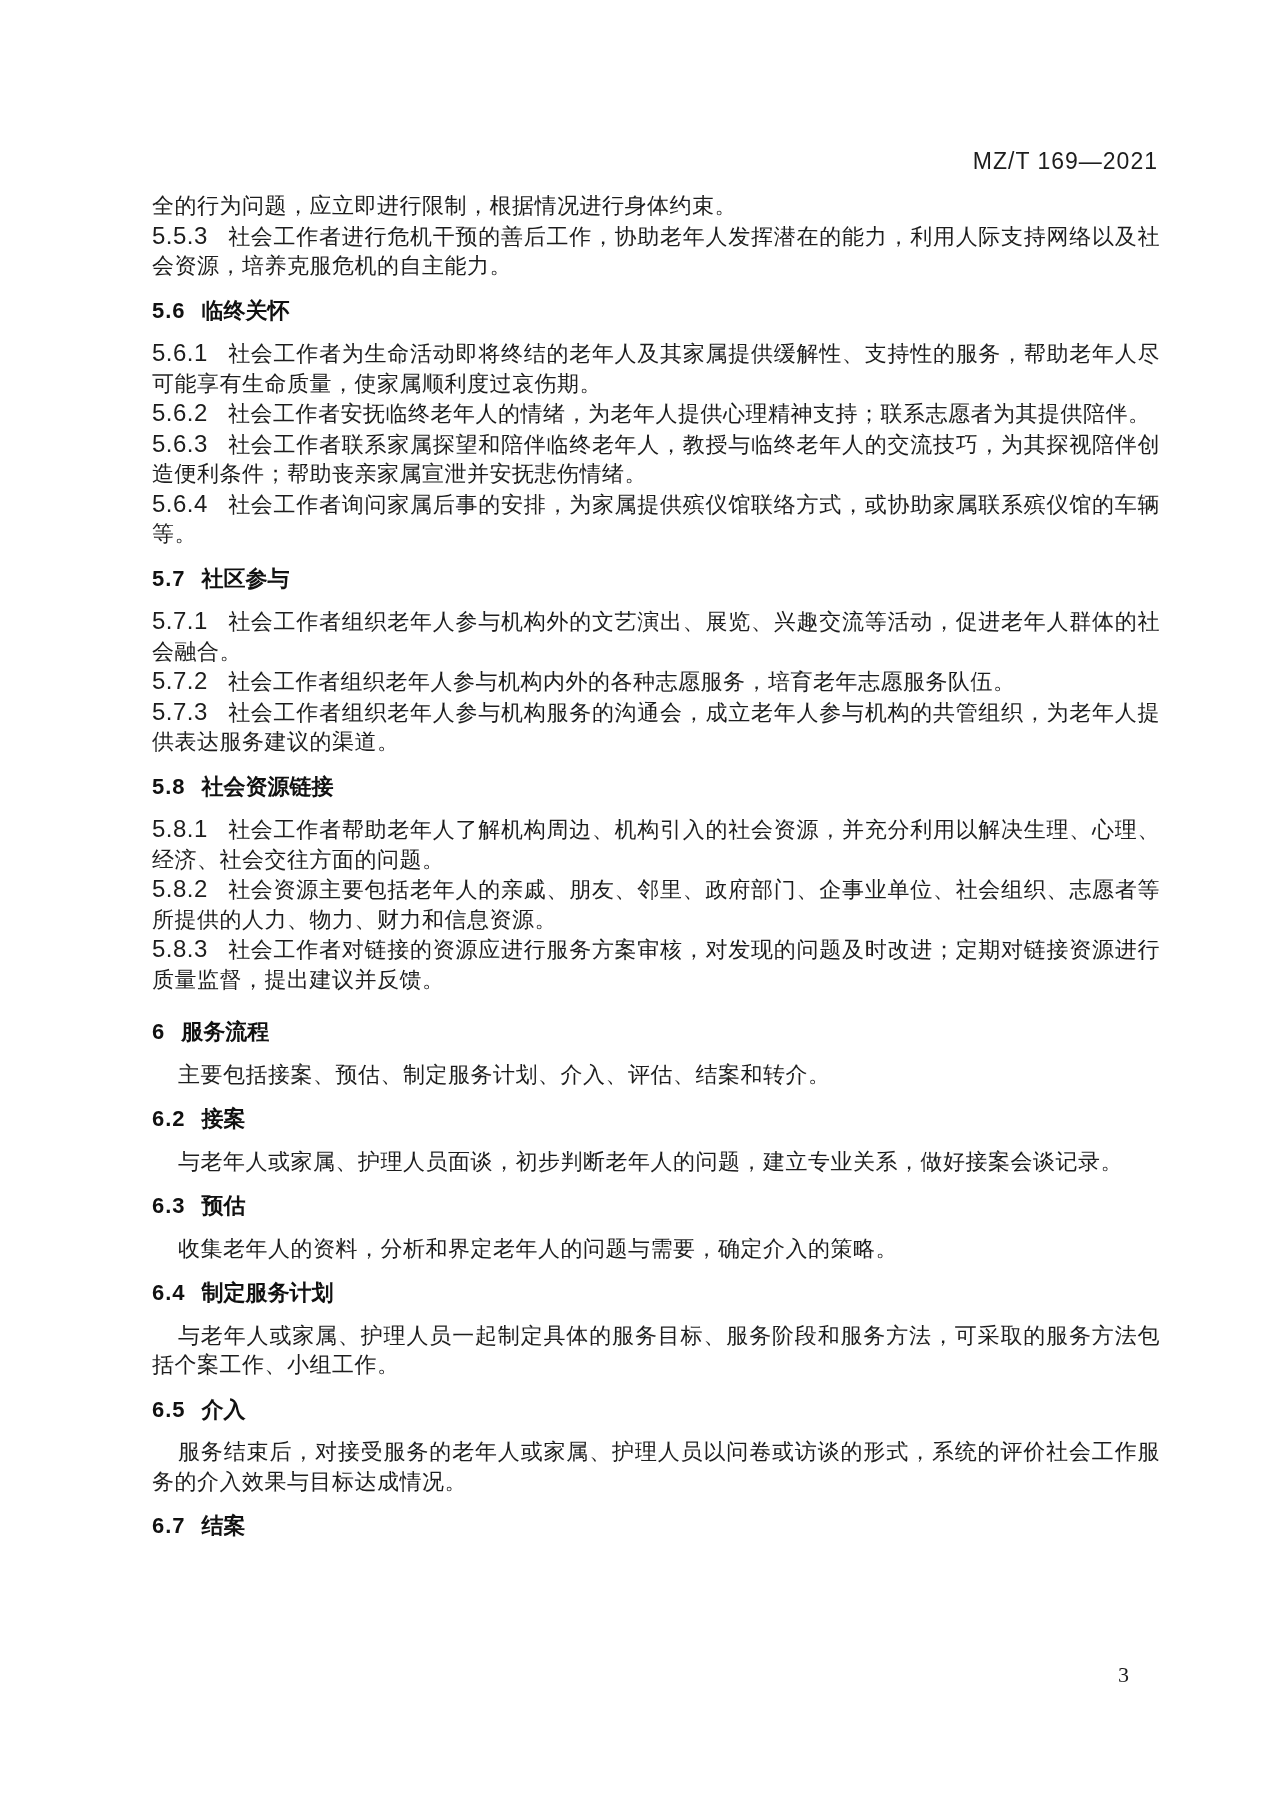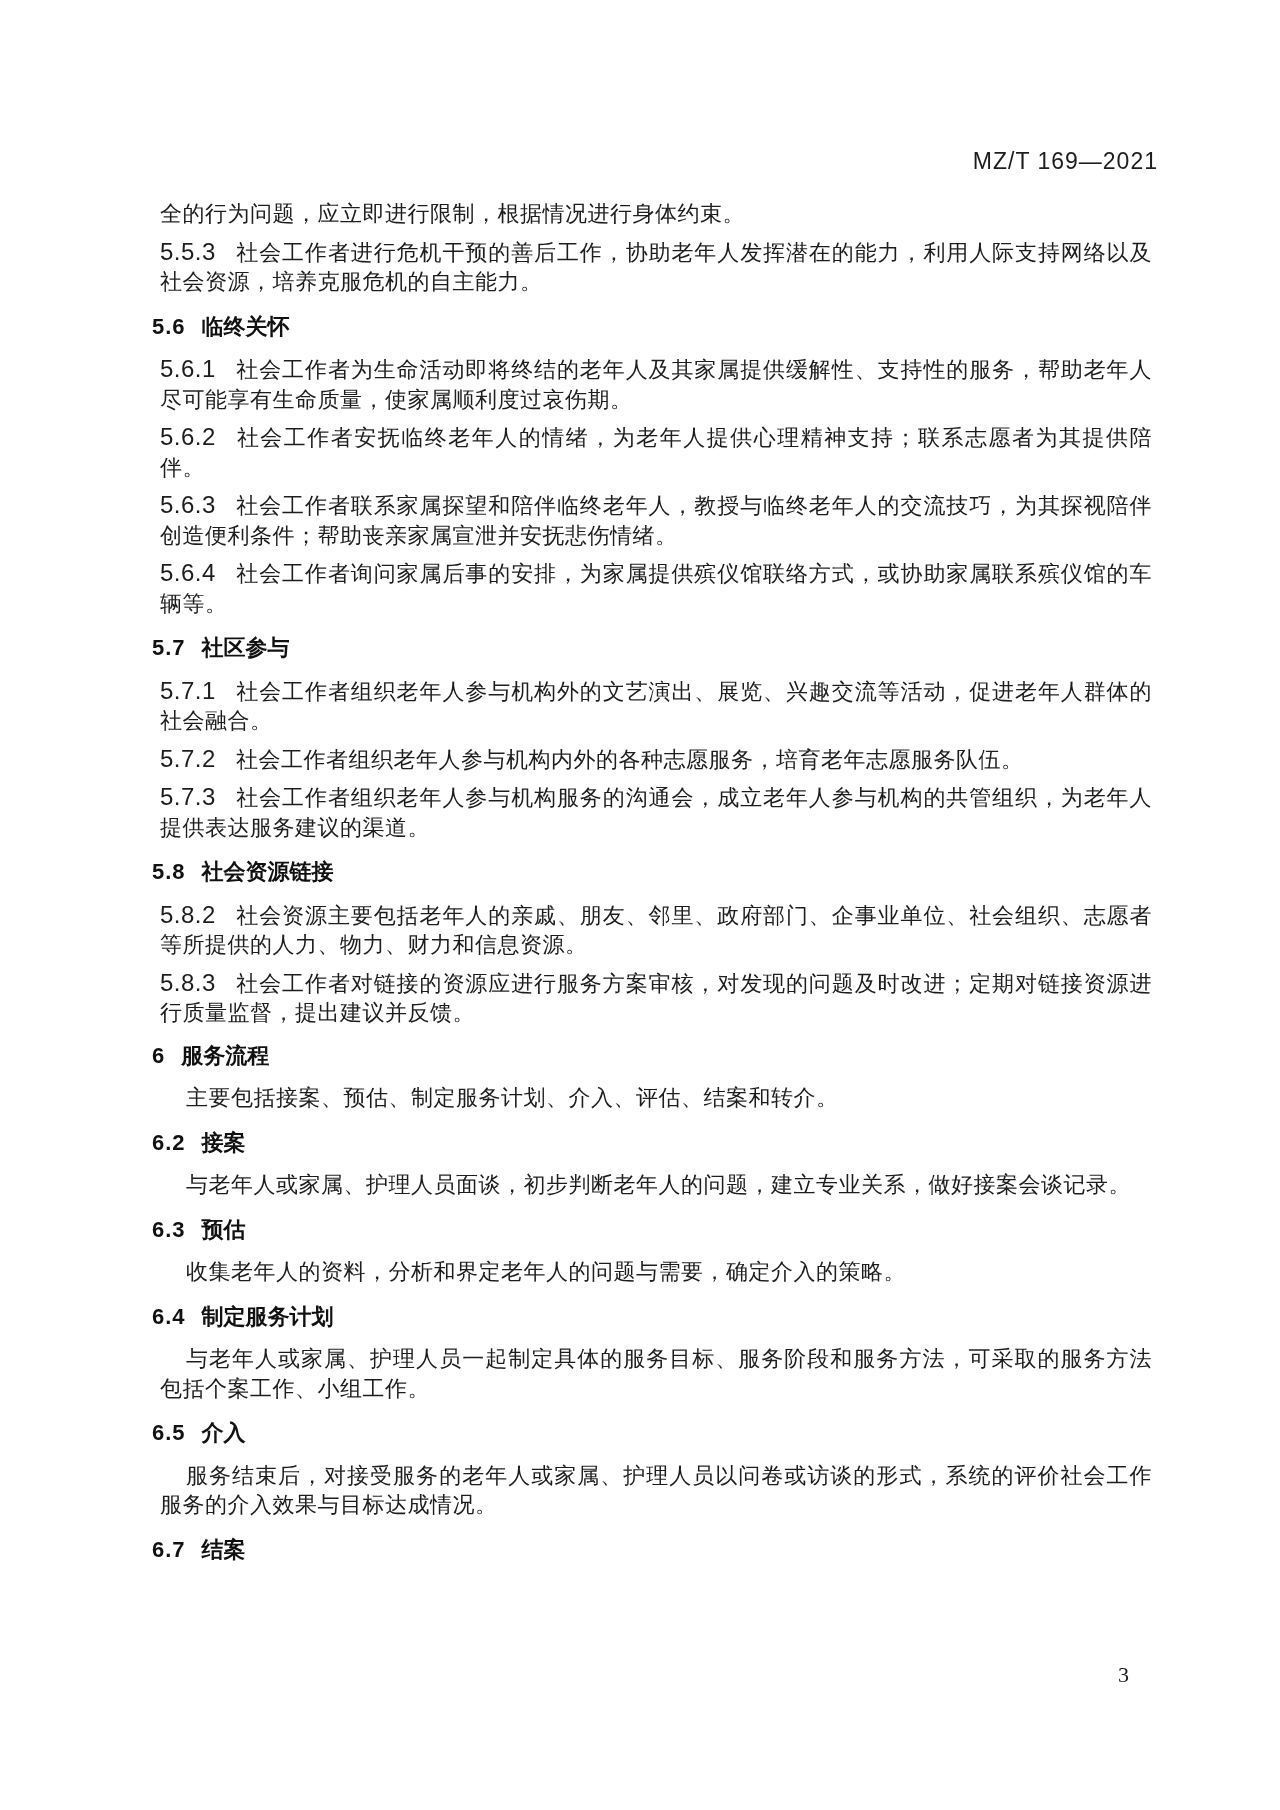--- a/index.html
+++ b/index.html
@@ -22,21 +22,21 @@
     color: #1d1d1d;
     white-space: nowrap;
   }
   .content {
     position: absolute;
     top: 191px;
     left: 152px;
     width: 1008px;
   }
   .body {
-    margin: 8px;
+    margin: 0;
     font-size: 22px;
     line-height: 29.5px;
     letter-spacing: 0.5px;
     text-align: justify;
     text-justify: inter-character;
   }
   .body.indent { text-indent: 26px; }
   .num {
     font-family: "Liberation Sans", sans-serif;
     font-size: 24px;
@@ -44,21 +44,21 @@
     margin-right: 20px;
   }
   .sec, .chap {
     font-family: "Liberation Sans", sans-serif;
     font-weight: bold;
     font-size: 22px;
     line-height: 29.5px;
     margin: 15px 0 13px 0;
     color: #111111;
   }
-  .chap { margin-top: 13px; margin-bottom: 13px; }
+  .chap { margin-top: 23px; margin-bottom: 13px; }
   .sec .hnum, .chap .hnum { margin-right: 16px; letter-spacing: 1px; }
   .page-number {
     position: absolute;
     top: 1662px;
     left: 1118px;
     font-family: "Liberation Serif", serif;
     font-size: 22px;
     color: #1d1d1d;
   }
 </style>
@@ -88,20 +88,21 @@
     <h3 class="sec"><span class="hnum">5.7</span><span>社区参与</span></h3>
 
     <p class="body"><span class="num">5.7.1</span><span>社会工作者组织老年人参与机构外的文艺演出、展览、兴趣交流等活动，促进老年人群体的社会融合。</span></p>
 
     <p class="body"><span class="num">5.7.2</span><span>社会工作者组织老年人参与机构内外的各种志愿服务，培育老年志愿服务队伍。</span></p>
 
     <p class="body"><span class="num">5.7.3</span><span>社会工作者组织老年人参与机构服务的沟通会，成立老年人参与机构的共管组织，为老年人提供表达服务建议的渠道。</span></p>
 
     <h3 class="sec"><span class="hnum">5.8</span><span>社会资源链接</span></h3>
 
+    <p class="body"><span class="num">5.8.1</span><span>社会工作者帮助老年人了解机构周边、机构引入的社会资源，并充分利用以解决生理、心理、经济、社会交往方面的问题。</span></p>
 
     <p class="body"><span class="num">5.8.2</span><span>社会资源主要包括老年人的亲戚、朋友、邻里、政府部门、企事业单位、社会组织、志愿者等所提供的人力、物力、财力和信息资源。</span></p>
 
     <p class="body"><span class="num">5.8.3</span><span>社会工作者对链接的资源应进行服务方案审核，对发现的问题及时改进；定期对链接资源进行质量监督，提出建议并反馈。</span></p>
 
     <h2 class="chap"><span class="hnum">6</span><span>服务流程</span></h2>
 
 
     <p class="body indent"><span>主要包括接案、预估、制定服务计划、介入、评估、结案和转介。</span></p>
 

